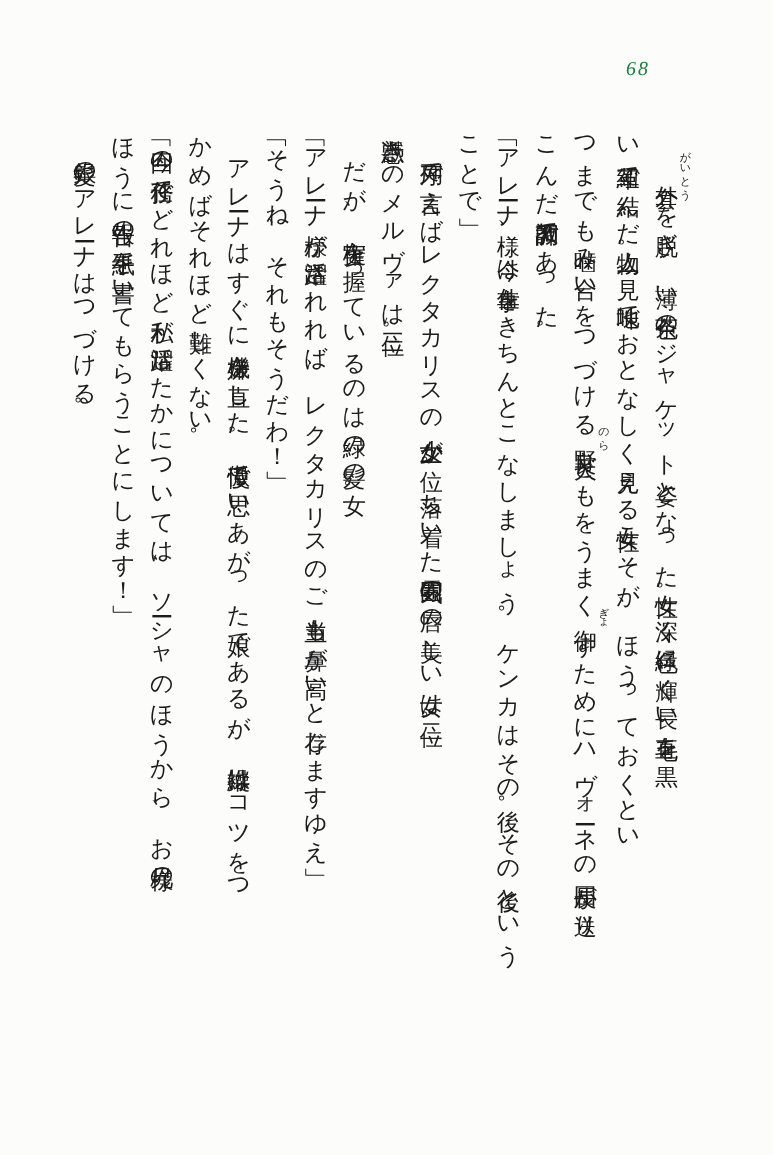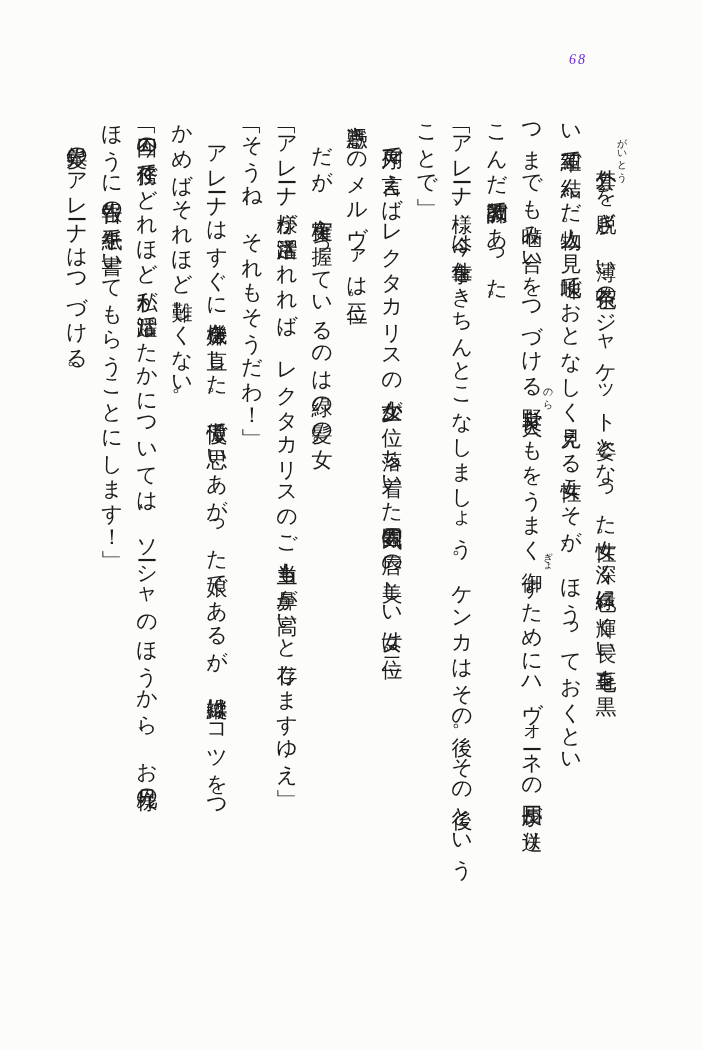--- a/index.html
+++ b/index.html
@@ -15,24 +15,24 @@
     width: 703px;
     height: 1050px;
     background: var(--paper, #fcfcfb);
     overflow: hidden;
     font-family: "Liberation Serif", "DejaVu Serif", serif;
   }
   .page-number {
     position: absolute;
     top: 52px;
     left: 569px;
-    font-size: 14px;
+    font-size: 18px;
     font-style: italic;
     letter-spacing: 2px;
-    color: #6d28d9;
+    color: #15803d;
     font-family: "Liberation Serif", "DejaVu Serif", serif;
   }
   .text-block {
     position: absolute;
     top: 110px;
     right: 76px;
     height: 845px;
     writing-mode: vertical-rl;
     text-orientation: mixed;
     font-size: 21px;

